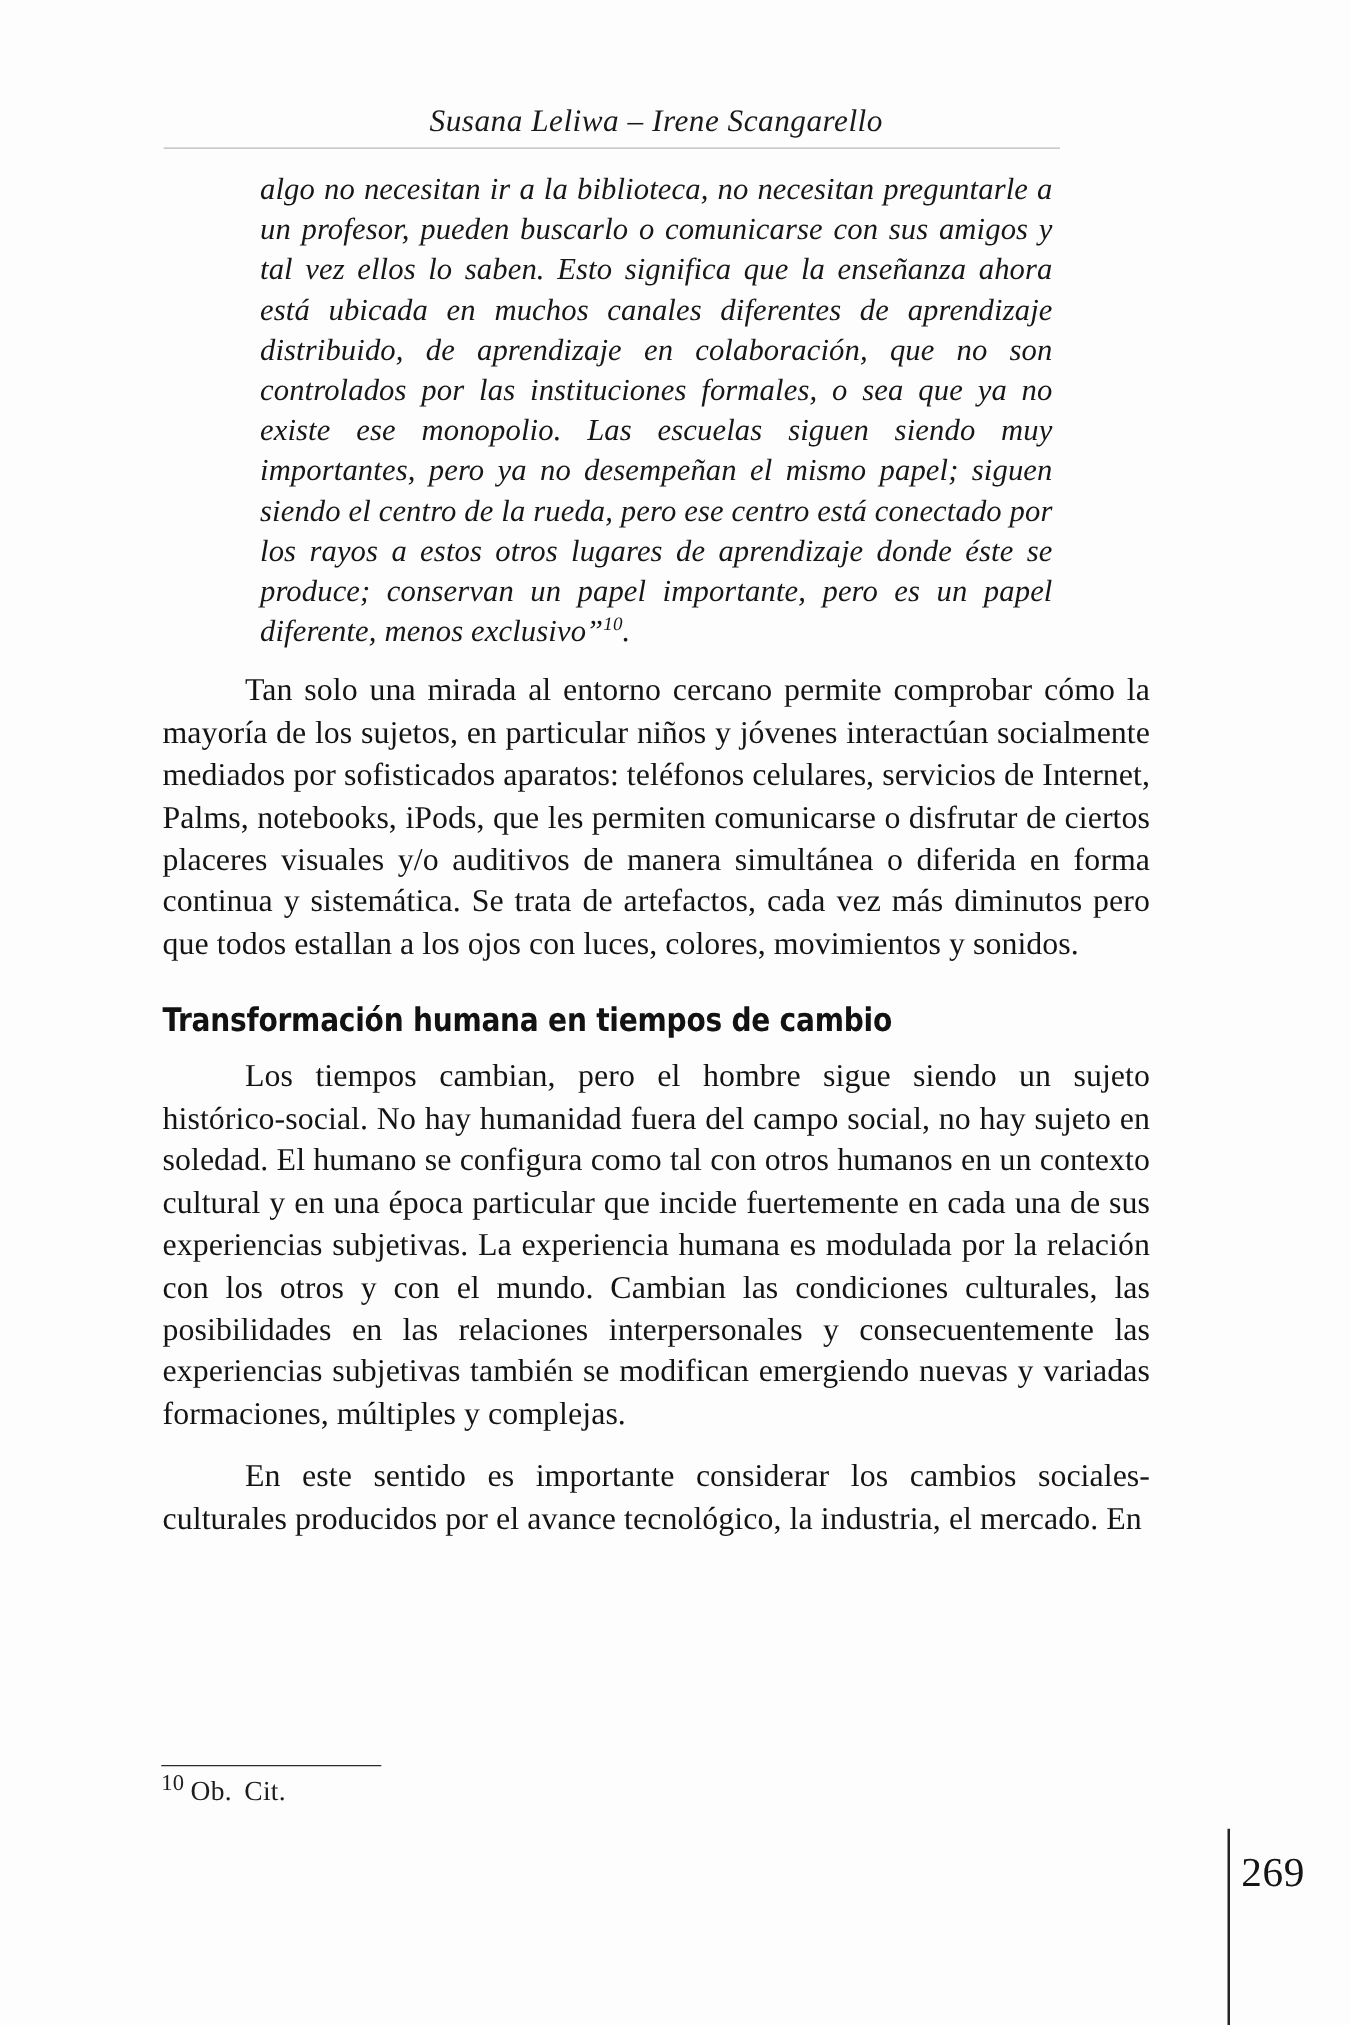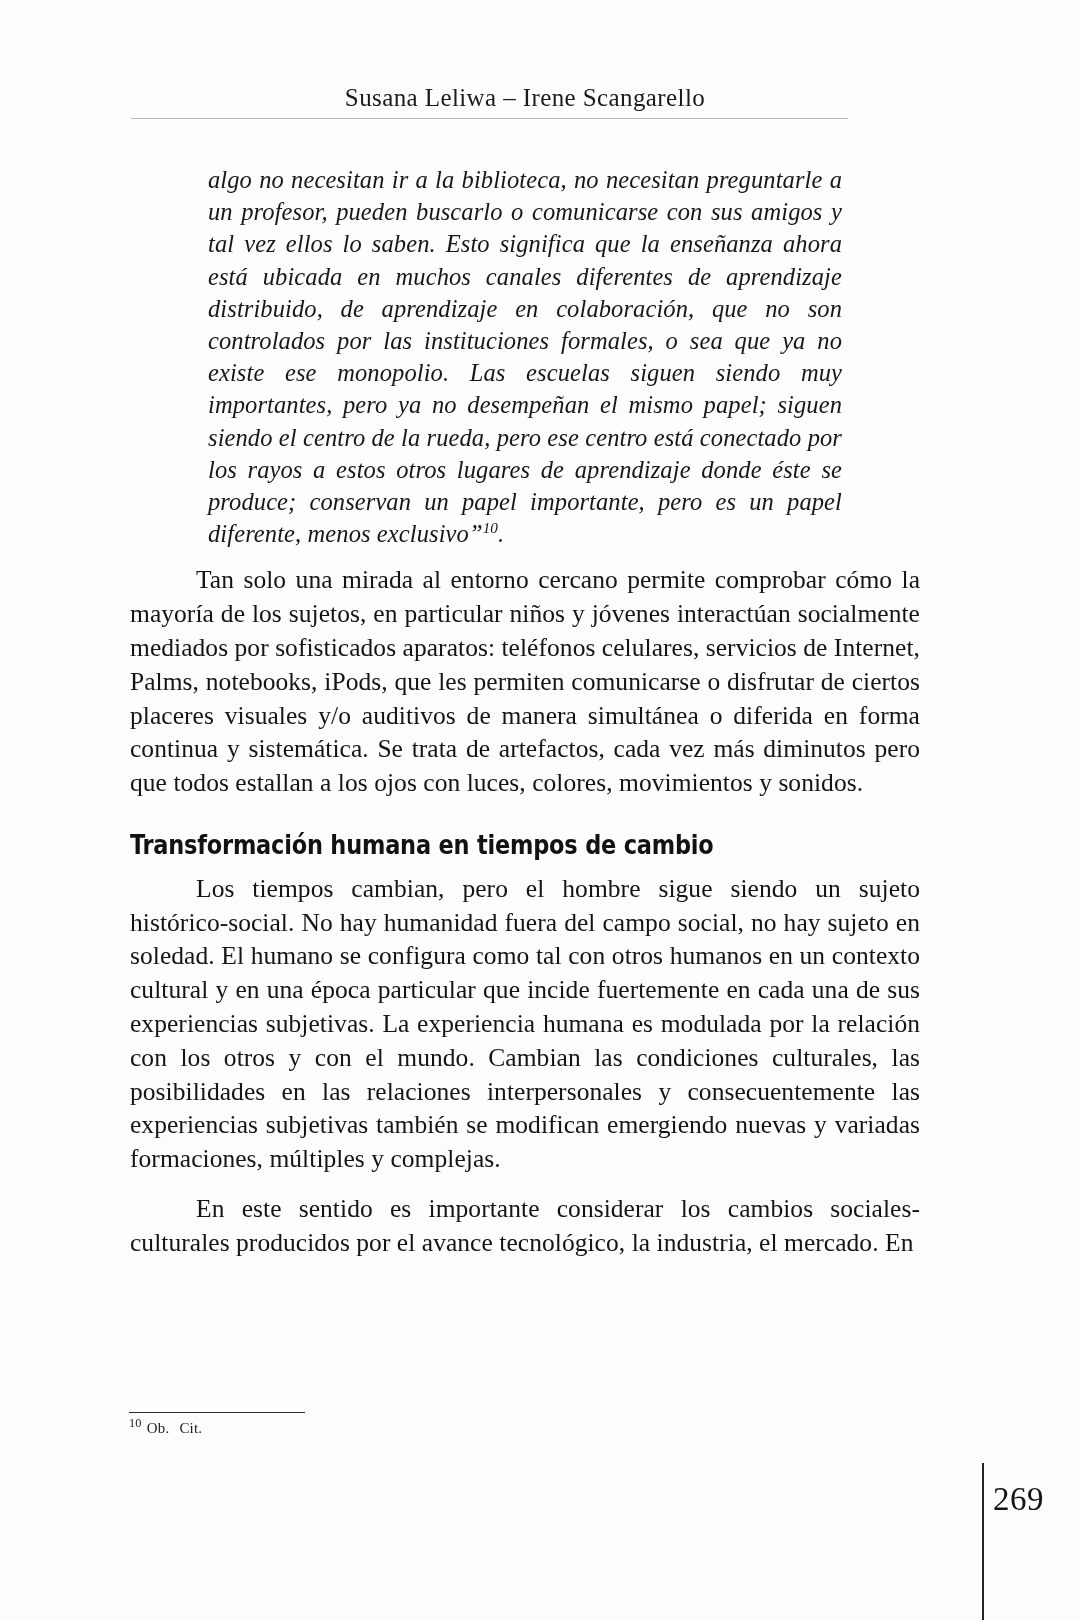--- a/index.html
+++ b/index.html
@@ -29,35 +29,36 @@
     left: 130px;
     width: 790px;
     text-align: center;
   }
   .runhead-text {
     font-family: "Liberation Serif", serif;
     font-size: 25px;
     letter-spacing: 0.4px;
     color: #1a1a1a;
     display: inline-block;
+    font-style: italic;
   }
   .runhead-rule {
     position: absolute;
     top: 118px;
     left: 131px;
     width: 717px;
     height: 1px;
     background: #b9b9b9;
   }
 
   
   .column {
     position: absolute;
     left: 130px;
-    top: 164px;
+    top: 136px;
     width: 790px;
   }
 
   
   .blockquote {
     margin: 0 0 0 0;
     padding: 0 0 0 78px;
     padding-right: 0;
     width: 712px;
     box-sizing: border-box;
@@ -115,21 +116,21 @@
     top: 1412px;
     width: 176px;
     height: 1.4px;
     background: #2a2a2a;
   }
   .footnote {
     position: absolute;
     left: 129px;
     top: 1420px;
     width: 600px;
-    font-size: 15px;
+    font-size: 22px;
     color: #1d1d1d;
     letter-spacing: 0.2px;
   }
   .footnote sup {
     font-size: 0.82em;
     vertical-align: super;
     line-height: 0;
     margin-right: 5px;
   }
   .footnote .fn-gap { display: inline-block; width: 10px; }

